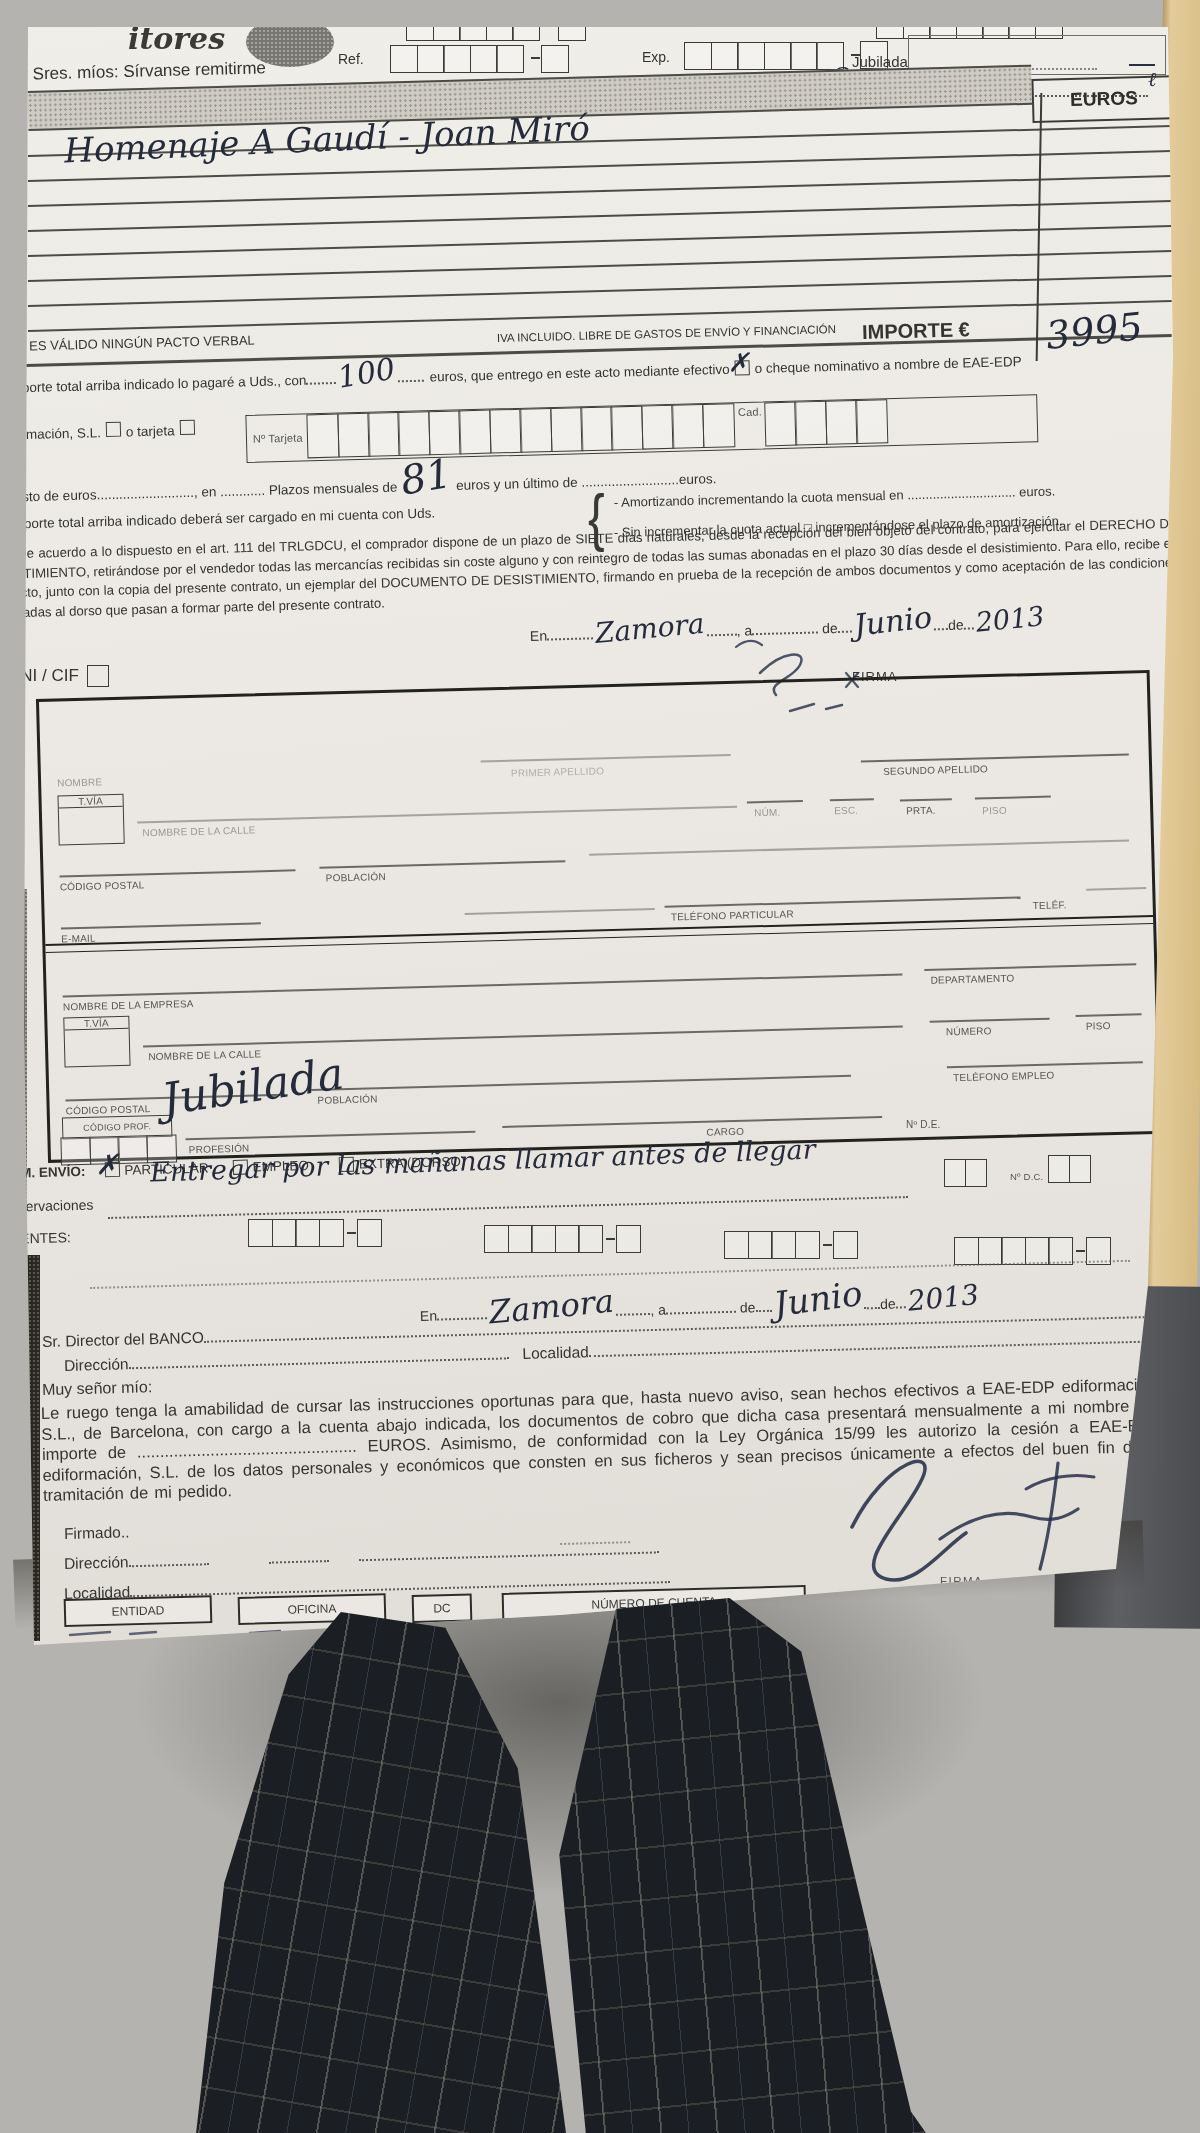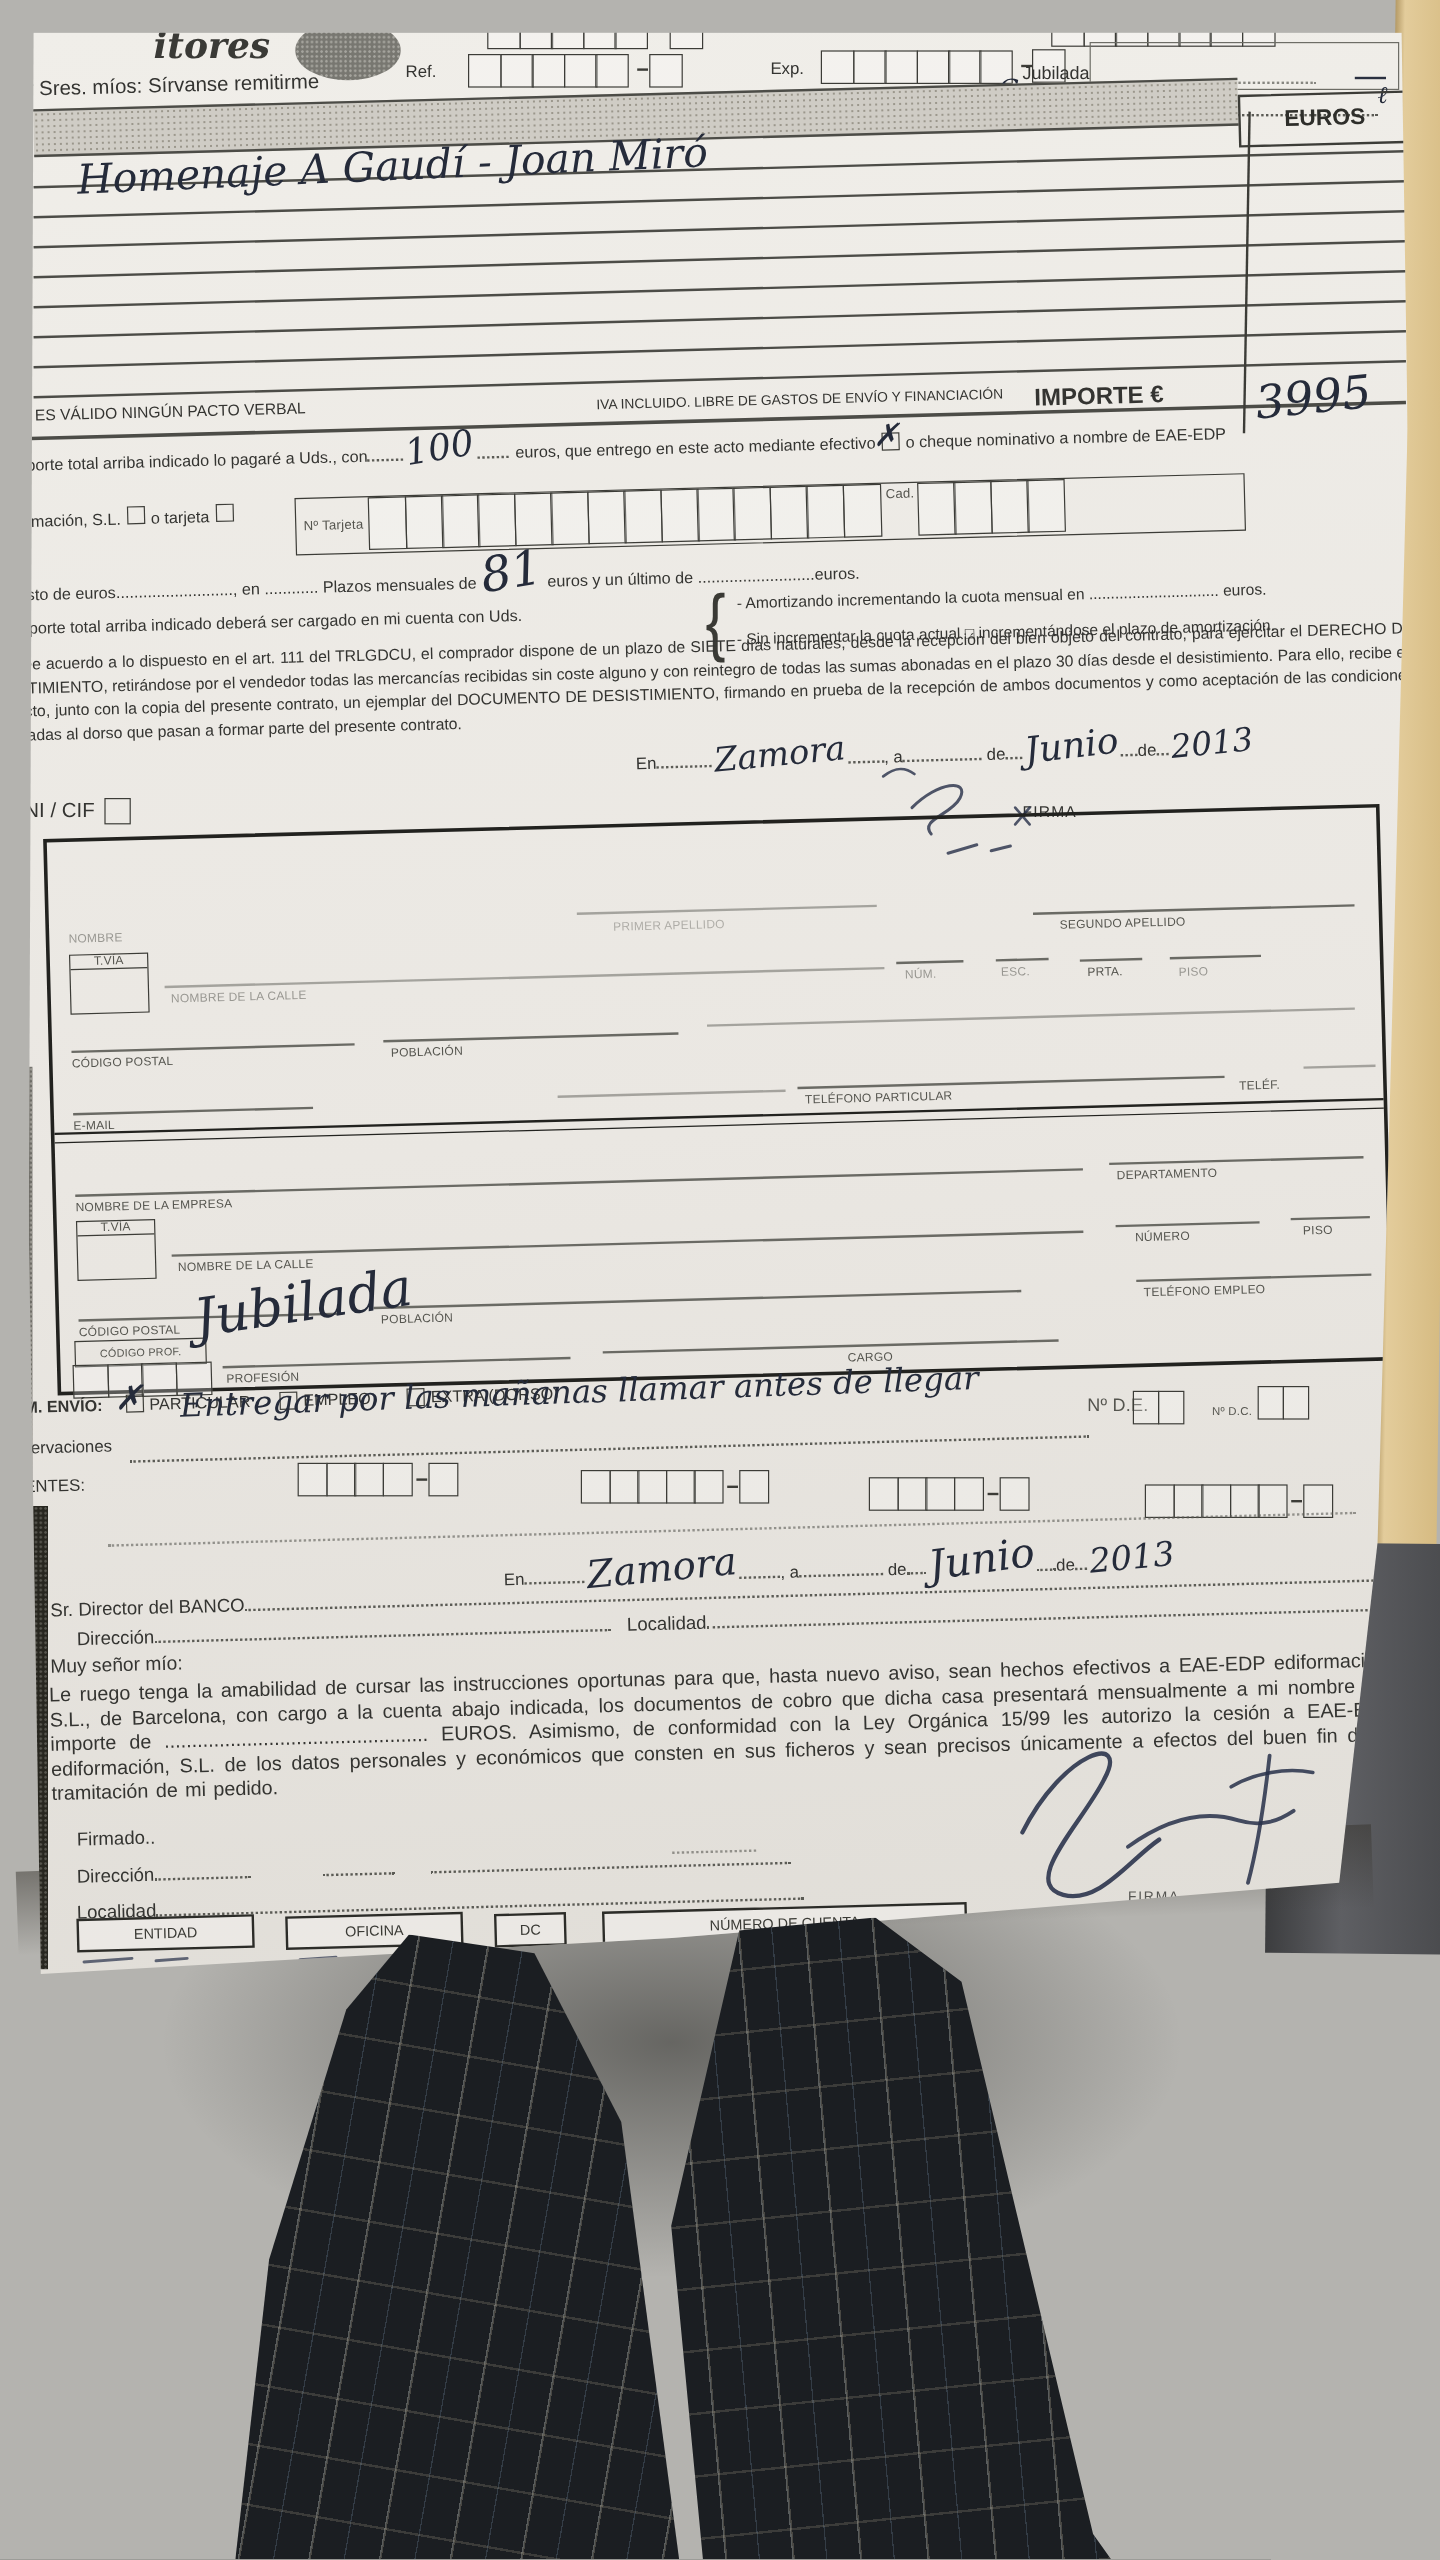--- a/index.html
+++ b/index.html
@@ -365,21 +365,21 @@
       <span style="position:relative;display:inline-block;margin-left:14px;">
         <span class="cb"></span>
         <span class="hand" style="position:absolute;left:-4px;top:-14px;font-size:28px;">✗</span>
       </span>
       <span class="print">PARTICULAR</span>
       <span class="cb" style="margin-left:24px;"></span>
       <span class="print">EMPLEO</span>
       <span class="cb" style="margin-left:30px;"></span>
       <span class="print">EXTRA (DORSO)</span>
     </div>
-    <div class="abs lbl" style="left:906px;top:1136px;font-size:15px;">Nº D.E.</div>
+    <div class="abs lbl" style="left:906px;top:1092px;font-size:10px;">Nº D.E.</div>
     <div class="abs cellrow" style="left:946px;top:1132px;--cw:20px;--ch:26px;">
         <div class="cell"></div>
         <div class="cell"></div>
       </div>
     <div class="abs lbl" style="left:1010px;top:1144px;font-size:9.5px;">Nº D.C.</div>
     <div class="abs cellrow" style="left:1050px;top:1128px;--cw:20px;--ch:26px;">
         <div class="cell"></div>
         <div class="cell"></div>
       </div>
 

